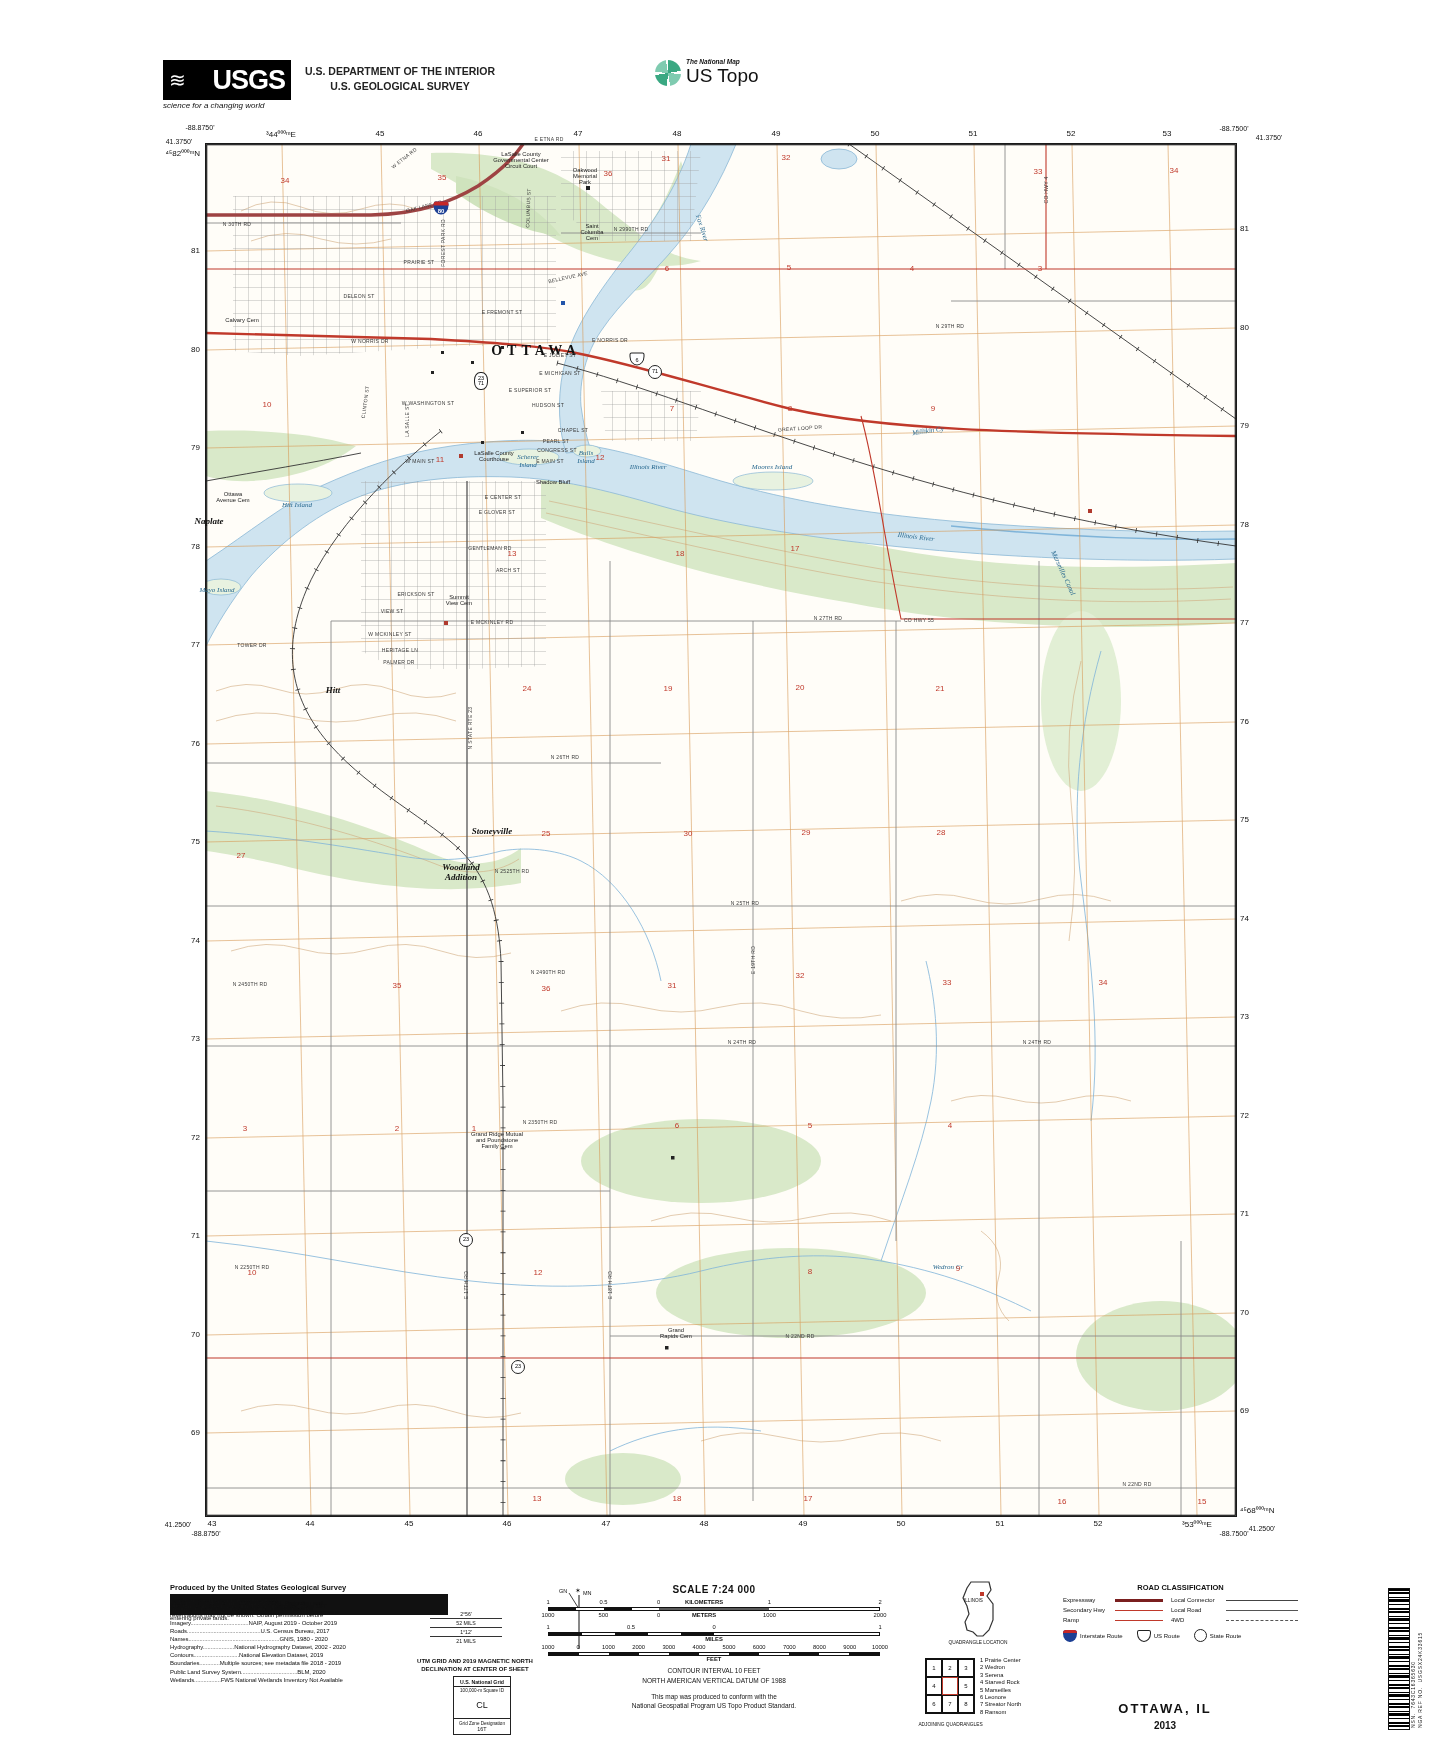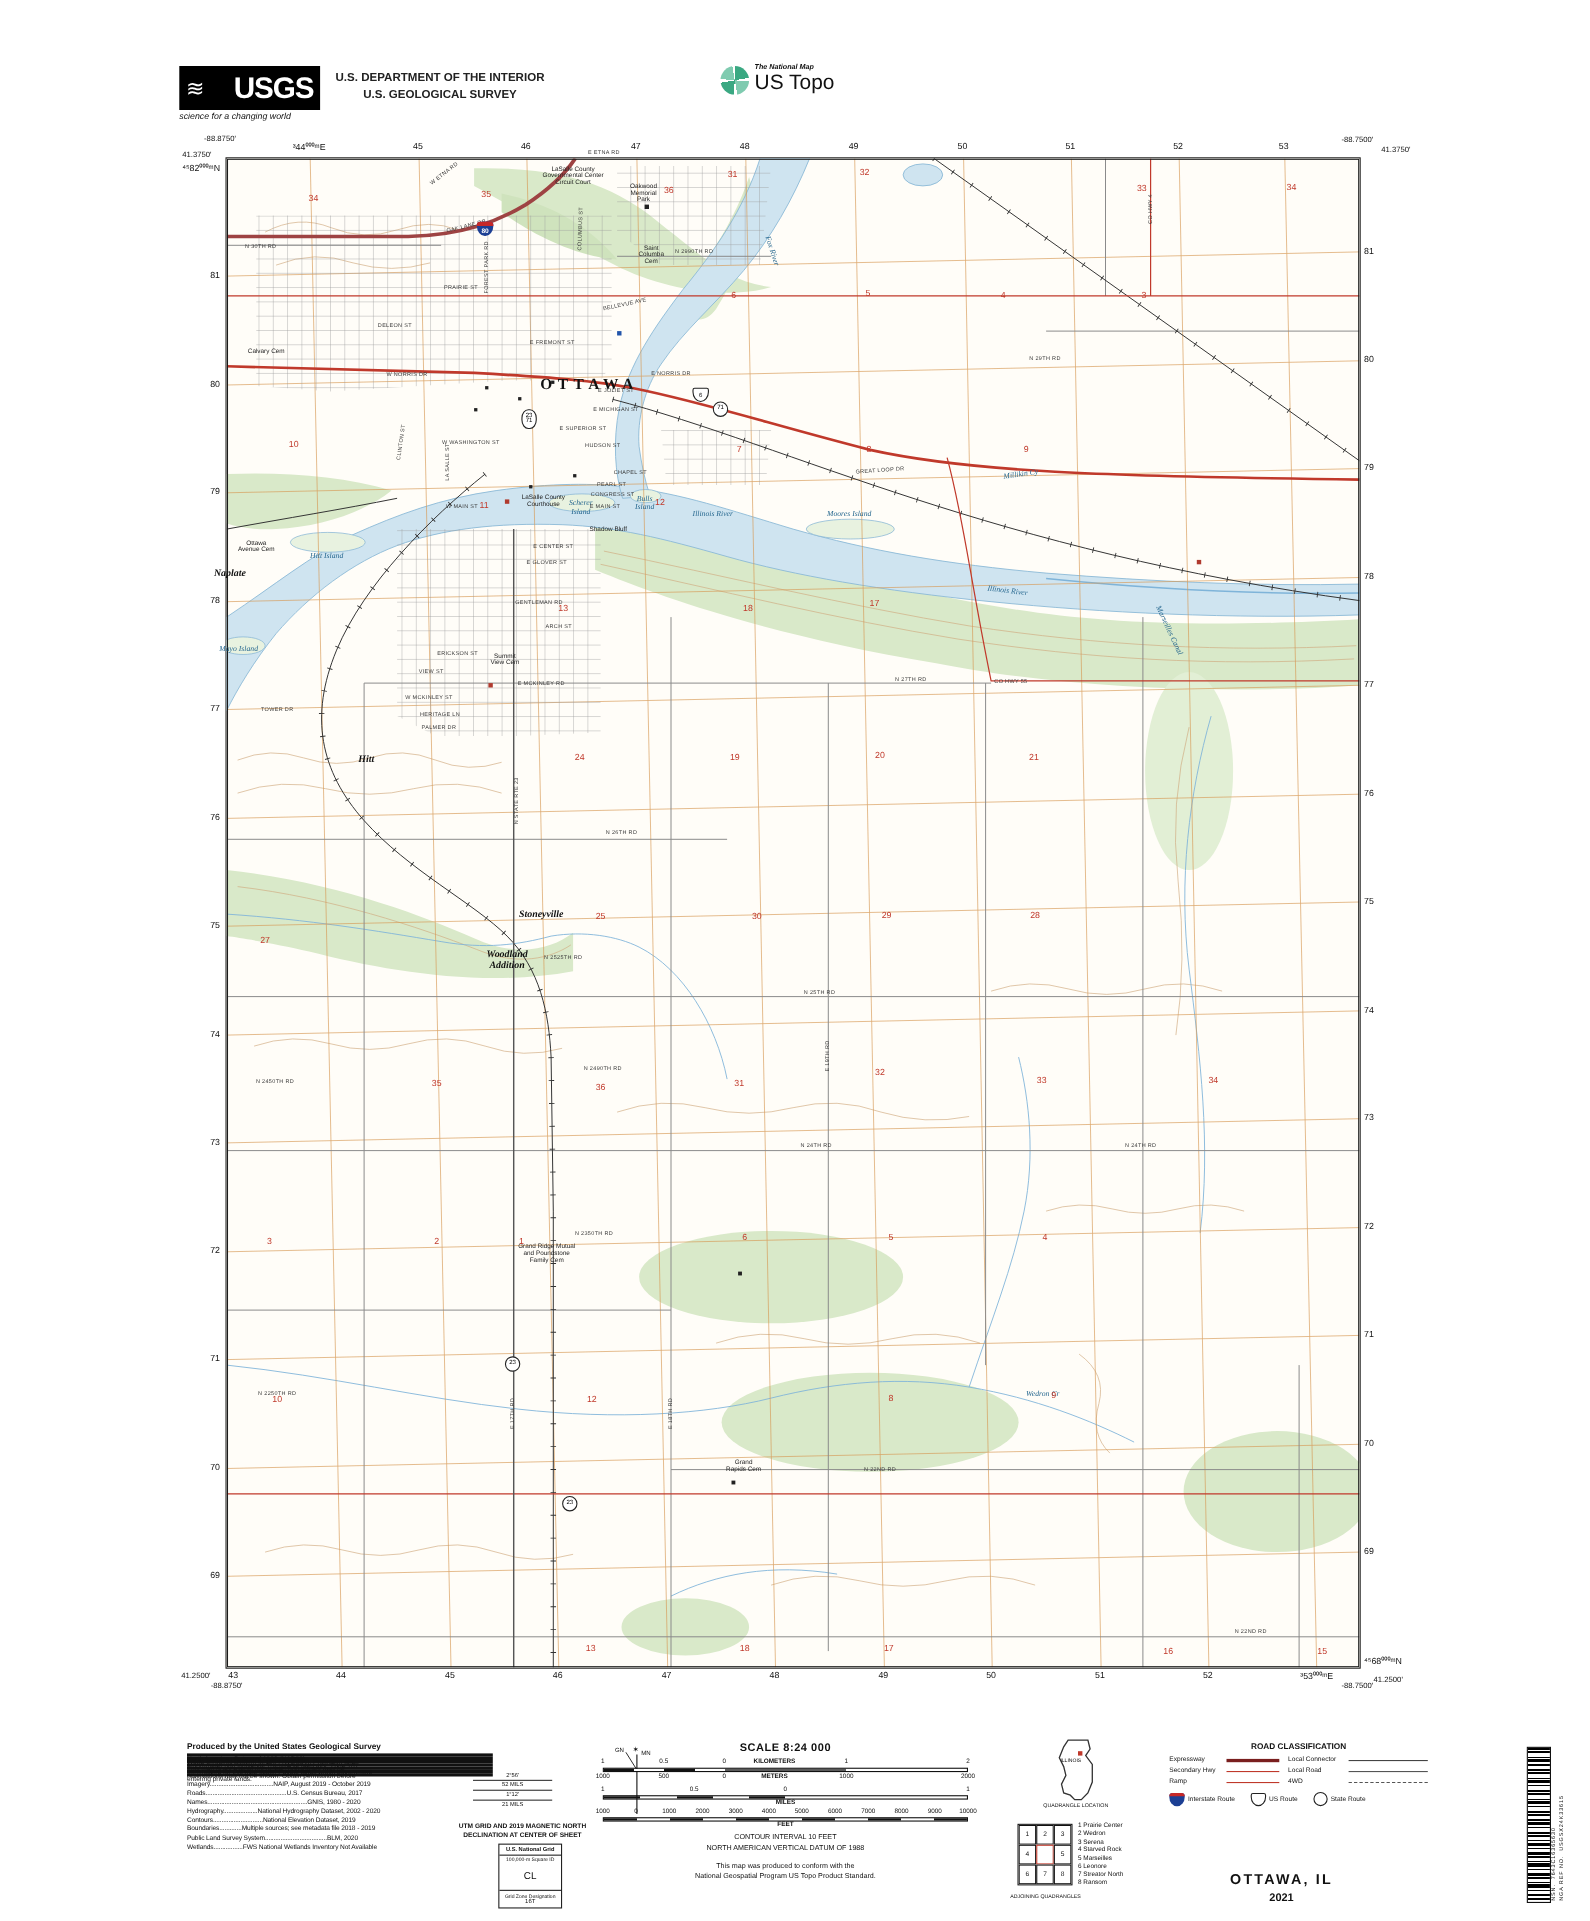--- a/index.html
+++ b/index.html
@@ -543,21 +543,21 @@
 
   <div class="abs usng">
     <div class="a">U.S. National Grid</div>
     <div class="b">100,000-m Square ID</div>
     <div class="c">CL</div>
     <div class="d">Grid Zone Designation</div>
     <div class="e">16T</div>
   </div>
 
   <div class="abs scaleblk">
-    <div class="title">SCALE 8:24 000</div>
+    <div class="title">SCALE 7:24 000</div>
     <div class="tickrow">
         <span style="left: 0%;">1</span>
         <span style="left: 16.7%;">0.5</span>
         <span style="left: 33.3%;">0</span>
         <span style="left: 66.7%;">1</span>
         <span style="left: 100%;">2</span>
         <span class="unit" style="left: 47%;">KILOMETERS</span>
       </div>
     <div class="sbar b1"></div>
     <div class="tickrow" style="margin-top:1px;">
@@ -669,21 +669,21 @@
       <div class="">4 Starved Rock</div>
       <div class="">5 Marseilles</div>
       <div class="">6 Leonore</div>
       <div class="">7 Streator North</div>
       <div class="">8 Ransom</div>
     </div>
   <div class="abs adj-cap">ADJOINING QUADRANGLES</div>
 
   <div class="abs sheet-title">
     <div class="nm">OTTAWA,  IL</div>
-    <div class="yr">2021</div>
+    <div class="yr">2013</div>
   </div>
 
   <div class="abs barcode">
     <div class="bars"></div>
     <div class="bc-txt">
       <div><span>NSN.</span>&nbsp;&nbsp;<span>7643C16365630</span></div>
       <div><span>NGA REF NO.</span>&nbsp;&nbsp;<span>USGSX24K33615</span></div>
     </div>
   </div>
 

